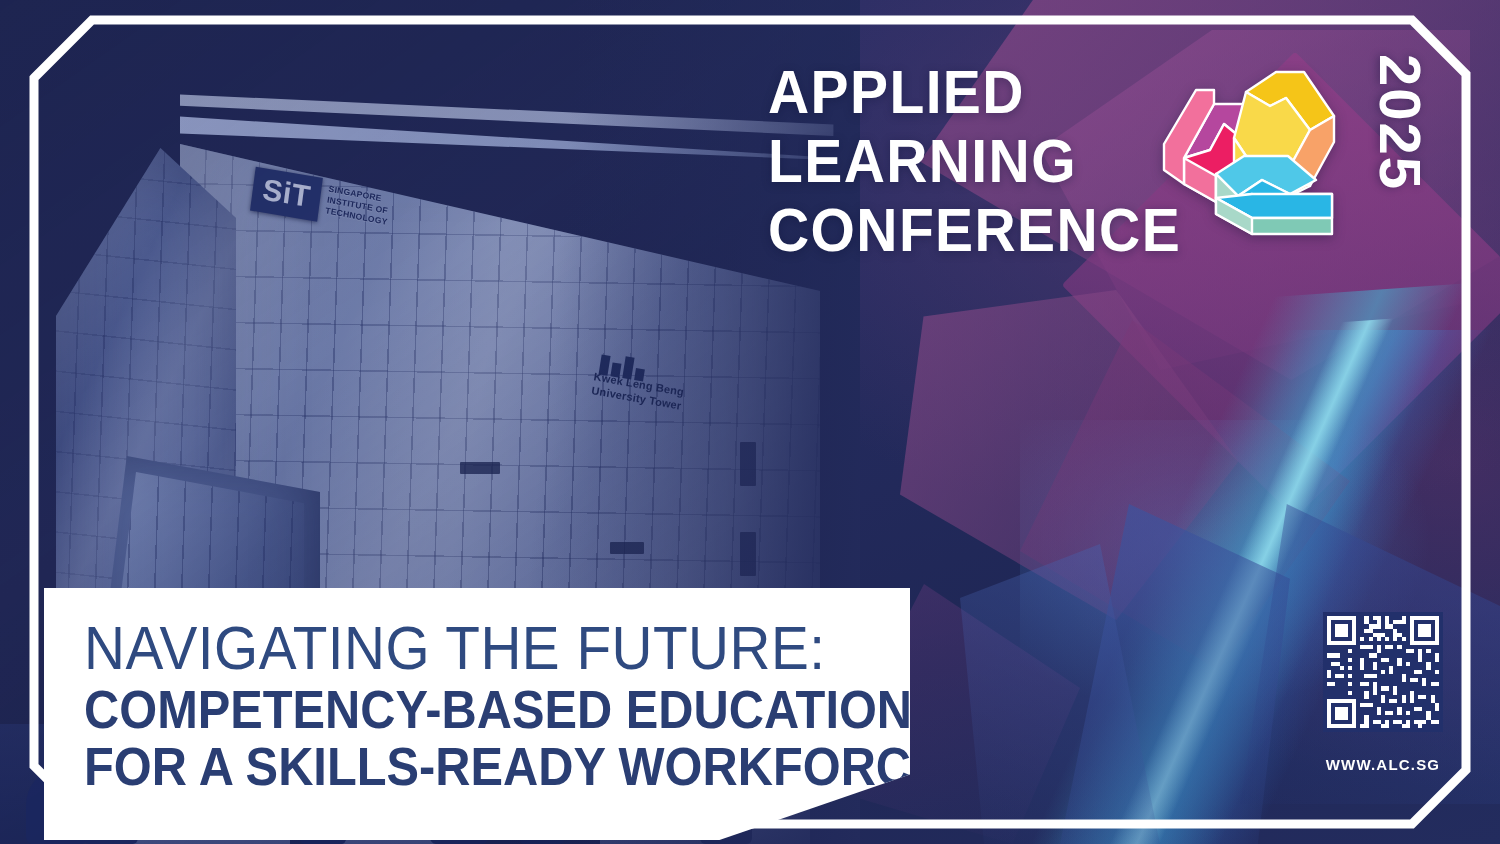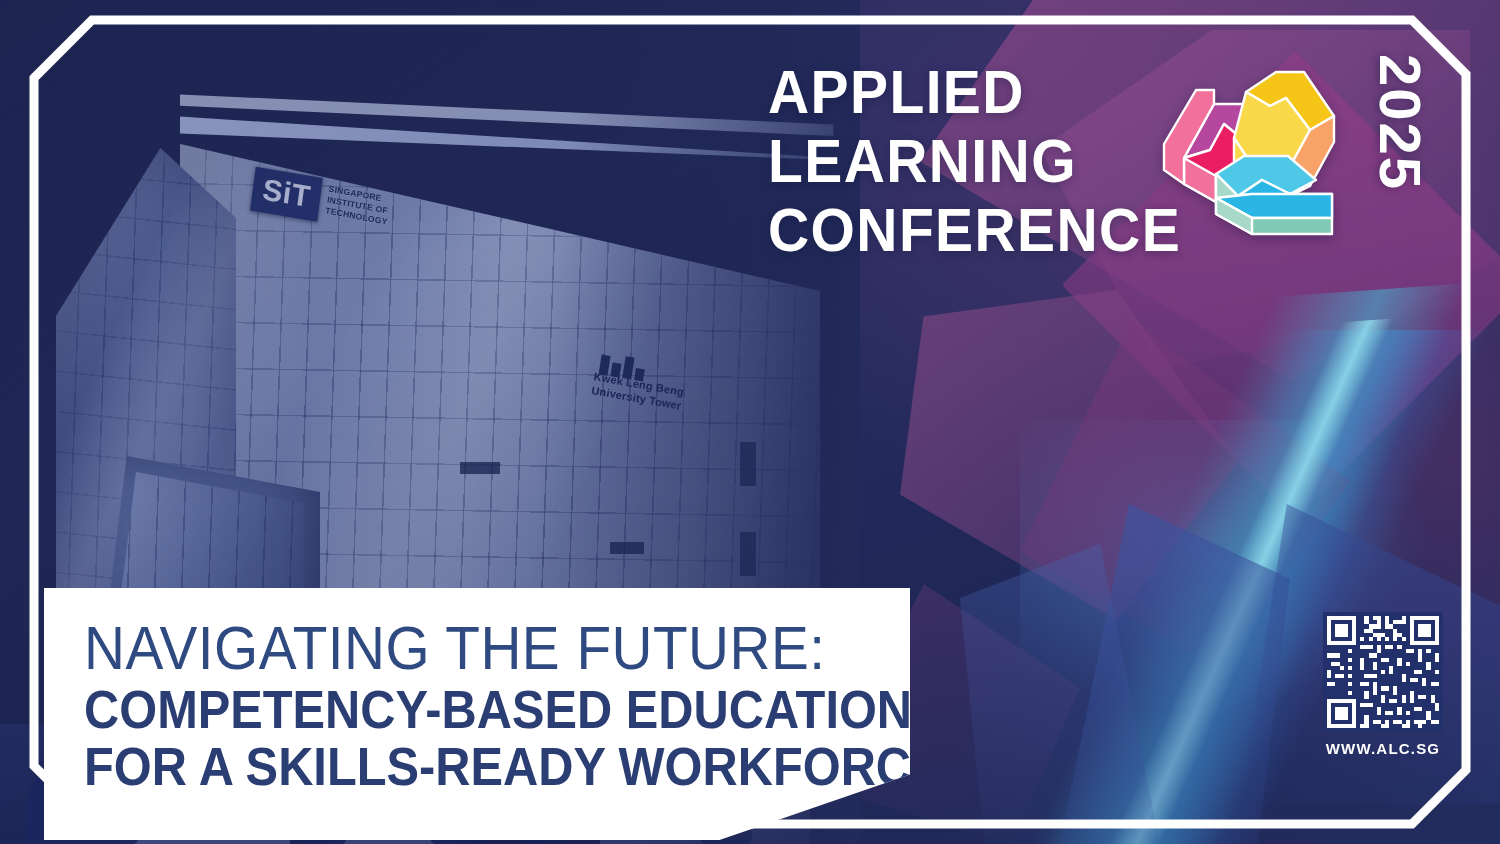--- a/index.html
+++ b/index.html
@@ -294,21 +294,21 @@
   
   .qr-block{
     position:absolute;left:1320px;top:612px;width:126px;height:160px;
     text-align:center;
   }
   .qr{
     width:120px;height:120px;display:block;margin:0 auto;
   }
   .qr rect{shape-rendering:crispEdges;}
   .qr-url{
-    margin-top:8px;
+    margin-top:24px;
     color:#ffffff;font-weight:700;font-size:15px;letter-spacing:1.2px;
     font-family:"Liberation Sans", sans-serif;
   }
 </style>
 </head>
 <body>
 
 <div class="banner">
 
   <div class="bg-base"></div>

